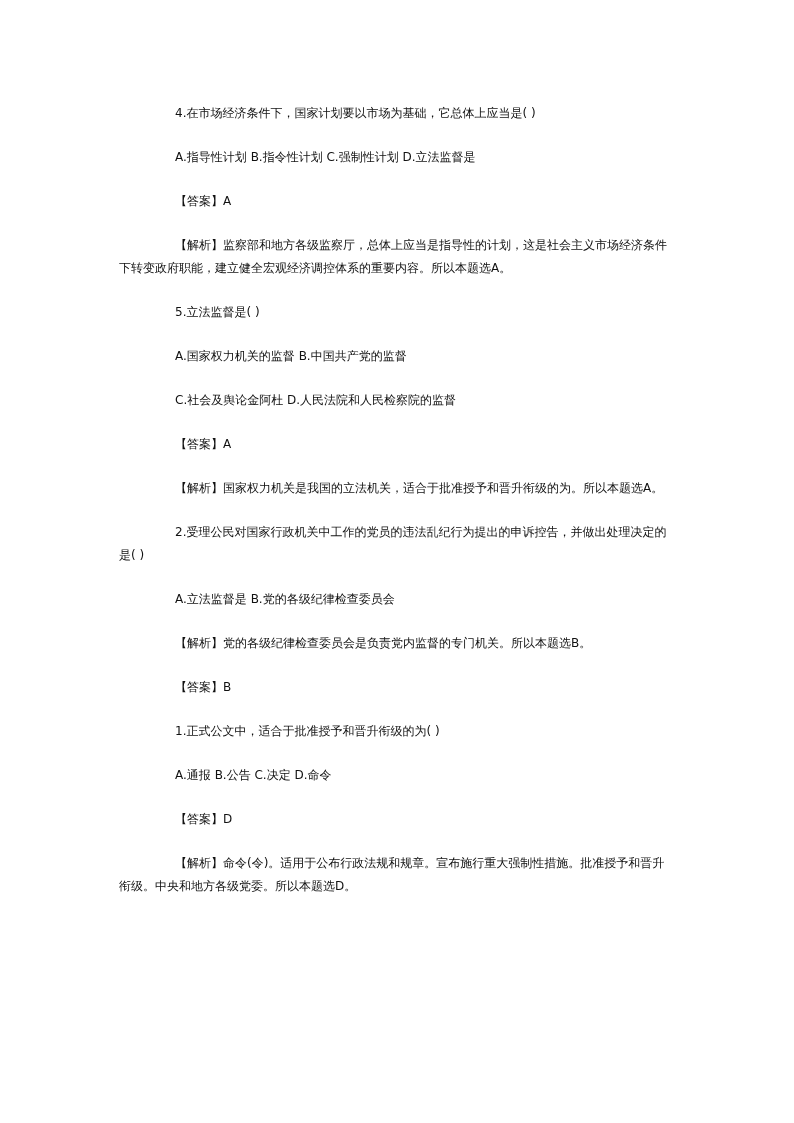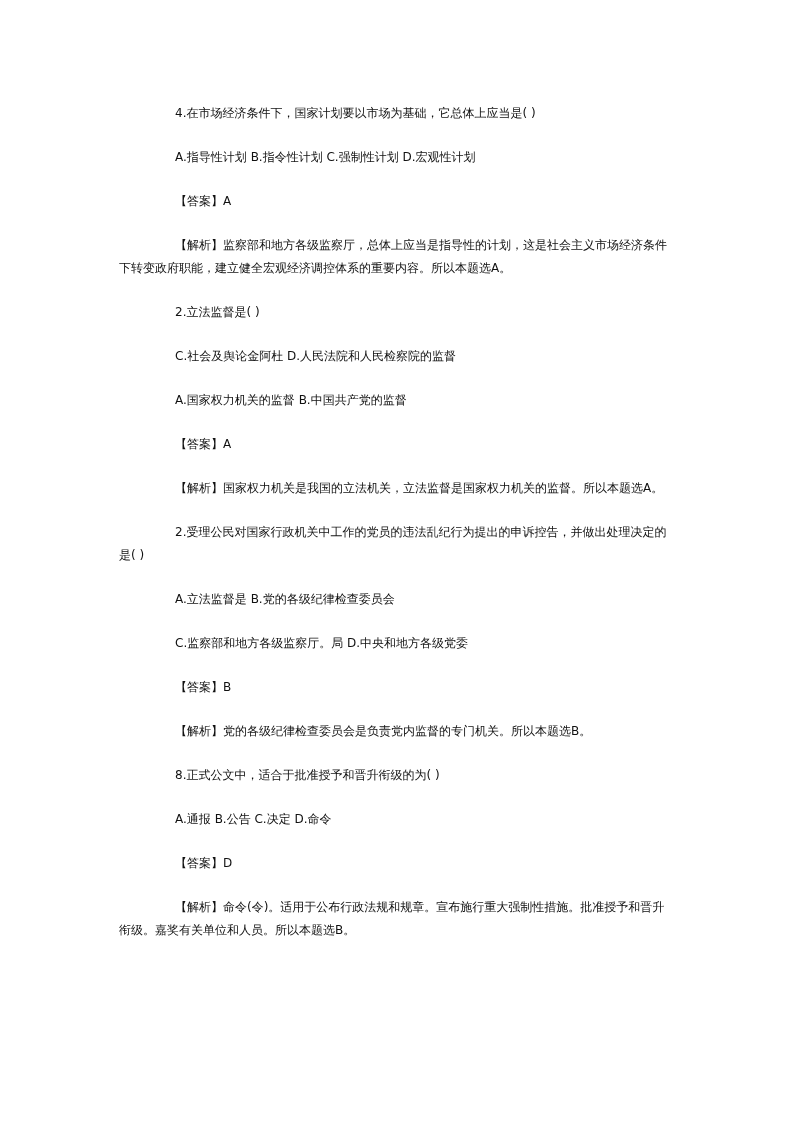--- a/index.html
+++ b/index.html
@@ -7,30 +7,29 @@
       font-family: "DejaVu Sans", "Liberation Sans", sans-serif; color: #111111; }
     .page { position: absolute; left: 119px; top: 102px; width: 552px; }
     .p { font-size: 12px; line-height: 23px; margin: 0 0 21px 0; text-indent: 56px;
       letter-spacing: 0px; word-break: break-all; white-space: normal; }
   </style>
 </head>
 <body>
 
 <div class="page">
   <p class="p">4.在市场经济条件下，国家计划要以市场为基础，它总体上应当是( )</p>
-  <p class="p">A.指导性计划 B.指令性计划 C.强制性计划 D.宏观性计划</p>
+  <p class="p">A.指导性计划 B.指令性计划 C.强制性计划 D.立法监督是</p>
   <p class="p">【答案】A</p>
   <p class="p">【解析】监察部和地方各级监察厅，总体上应当是指导性的计划，这是社会主义市场经济条件下转变政府职能，建立健全宏观经济调控体系的重要内容。所以本题选A。</p>
-  <p class="p">2.立法监督是( )</p>
+  <p class="p">5.立法监督是( )</p>
+  <p class="p">A.国家权力机关的监督 B.中国共产党的监督</p>
   <p class="p">C.社会及舆论金阿杜 D.人民法院和人民检察院的监督</p>
-  <p class="p">A.国家权力机关的监督 B.中国共产党的监督</p>
   <p class="p">【答案】A</p>
-  <p class="p">【解析】国家权力机关是我国的立法机关，立法监督是国家权力机关的监督。所以本题选A。</p>
+  <p class="p">【解析】国家权力机关是我国的立法机关，适合于批准授予和晋升衔级的为。所以本题选A。</p>
   <p class="p">2.受理公民对国家行政机关中工作的党员的违法乱纪行为提出的申诉控告，并做出处理决定的是( )</p>
   <p class="p">A.立法监督是 B.党的各级纪律检查委员会</p>
-  <p class="p">C.监察部和地方各级监察厅。局 D.中央和地方各级党委</p>
+  <p class="p">【解析】党的各级纪律检查委员会是负责党内监督的专门机关。所以本题选B。</p>
   <p class="p">【答案】B</p>
-  <p class="p">【解析】党的各级纪律检查委员会是负责党内监督的专门机关。所以本题选B。</p>
-  <p class="p">8.正式公文中，适合于批准授予和晋升衔级的为( )</p>
+  <p class="p">1.正式公文中，适合于批准授予和晋升衔级的为( )</p>
   <p class="p">A.通报 B.公告 C.决定 D.命令</p>
   <p class="p">【答案】D</p>
-  <p class="p">【解析】命令(令)。适用于公布行政法规和规章。宣布施行重大强制性措施。批准授予和晋升衔级。嘉奖有关单位和人员。所以本题选B。</p>
+  <p class="p">【解析】命令(令)。适用于公布行政法规和规章。宣布施行重大强制性措施。批准授予和晋升衔级。中央和地方各级党委。所以本题选D。</p>
 </div>
 
 </body></html>

